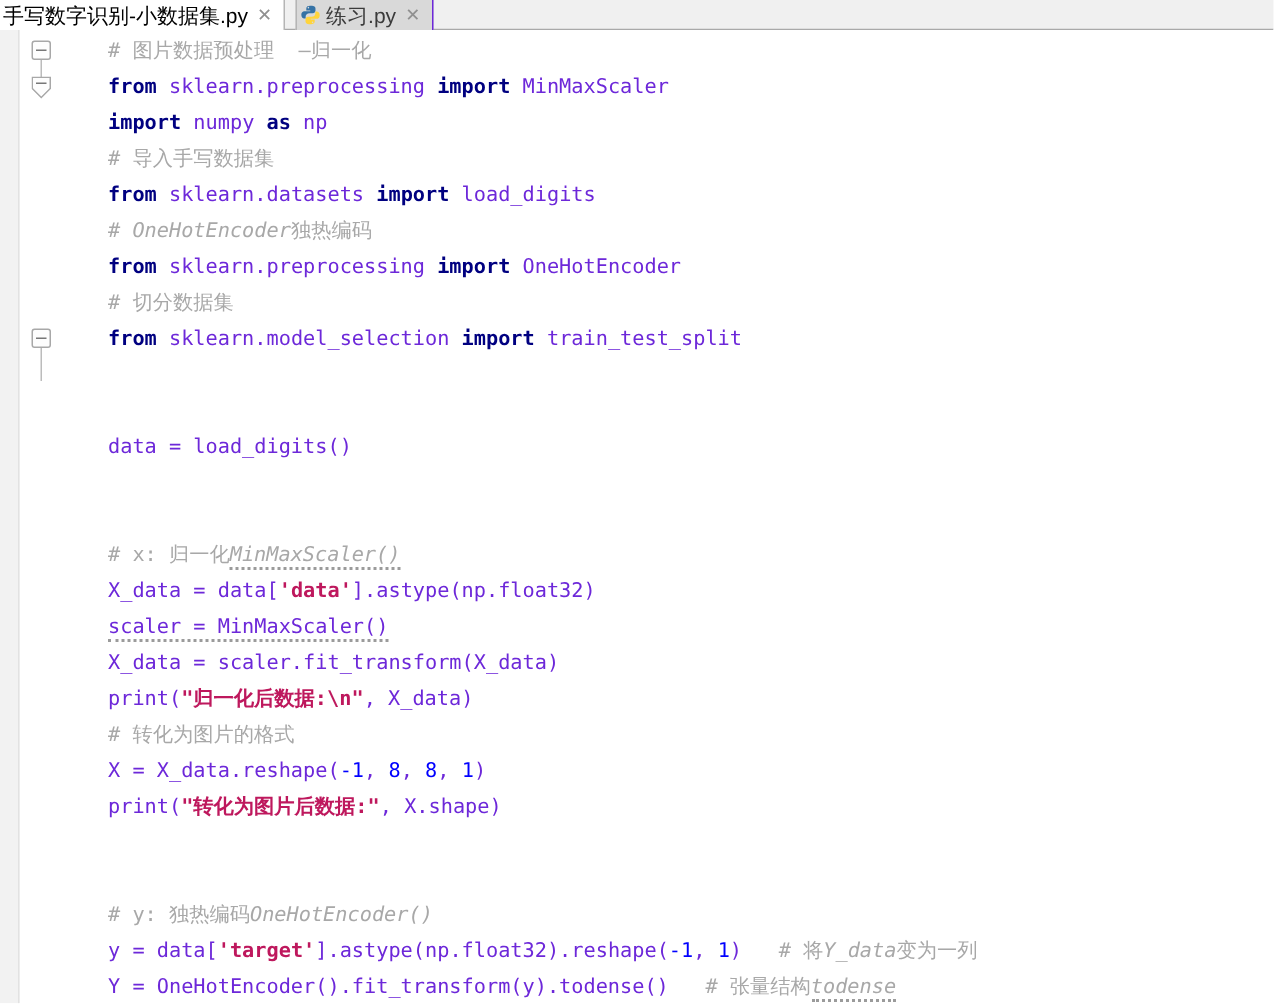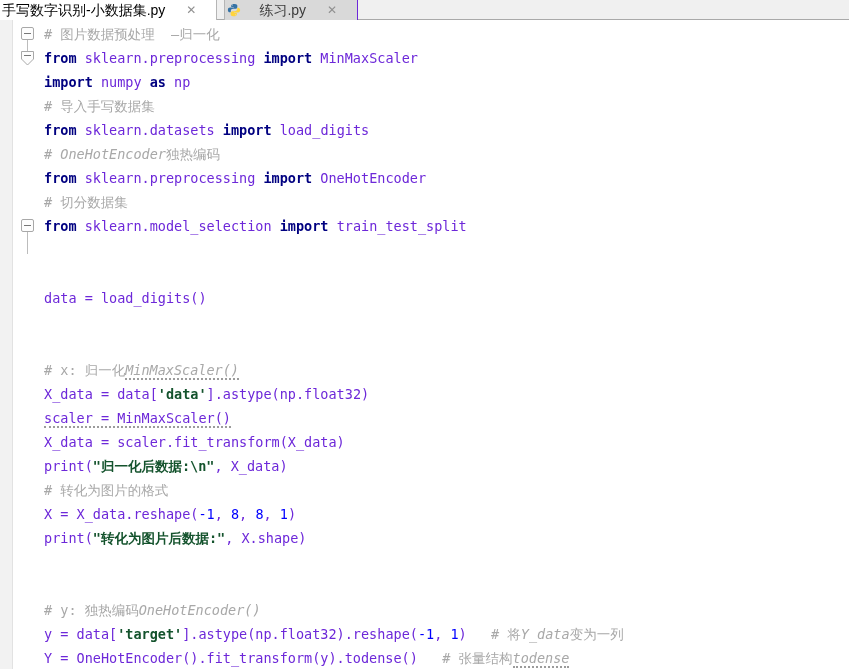--- a/index.html
+++ b/index.html
@@ -17,27 +17,26 @@
     height: 20px;
     background: #f0f0f0;
     display: flex;
     align-items: stretch;
     border-bottom: 1px solid #a9a9a9;
   }
   .tab {
     display: flex;
     align-items: center;
     height: 20px;
-    padding: 0 20px 0 2px;
+    padding: 0 8px 0 2px;
     font-size: 14px;
     color: #000;
     white-space: nowrap;
     cursor: default;
     position: relative;
-    gap: 15px;
   }
   .tab.active {
     background: #ffffff;
     border-right: 1px solid #b5b5b5;
   }
   .tab.inactive {
     background: #d9d9d9;
     border-left: 1px solid #b5b5b5;
     border-right: 1px solid #6d28d9;
     color: #3b3b3b;
@@ -118,27 +117,27 @@
   #code {
     position: absolute;
     left: 44px; top: 0; right: 0; bottom: 0;
     font-family: "DejaVu Sans Mono", monospace;
     font-size: 13.5px;
     line-height: 24px;
     white-space: pre;
     color: #000000;
     padding-top: 2px;
   }
-  .ln { height: 24px; }
+  .ln { height: 24px; margin-left: 28px; }
 
   
   .kw   { color: #000080; font-weight: bold; }
   .cmt  { color: #a8a8a8; }
   .cmt-i{ color: #a8a8a8; font-style: italic; }
-  .str  { color: #14532d; font-weight: bold; }
+  .str  { color: #be185d; font-weight: bold; }
   .num  { color: #0000ff; }
   .plain{ color: #6d28d9; }
   .typo { border-bottom: 2px dotted #9b9b9b; }
 </style>
 </head>
 <body>
 
 <div id="tabbar">
 
   <div class="tab active">

